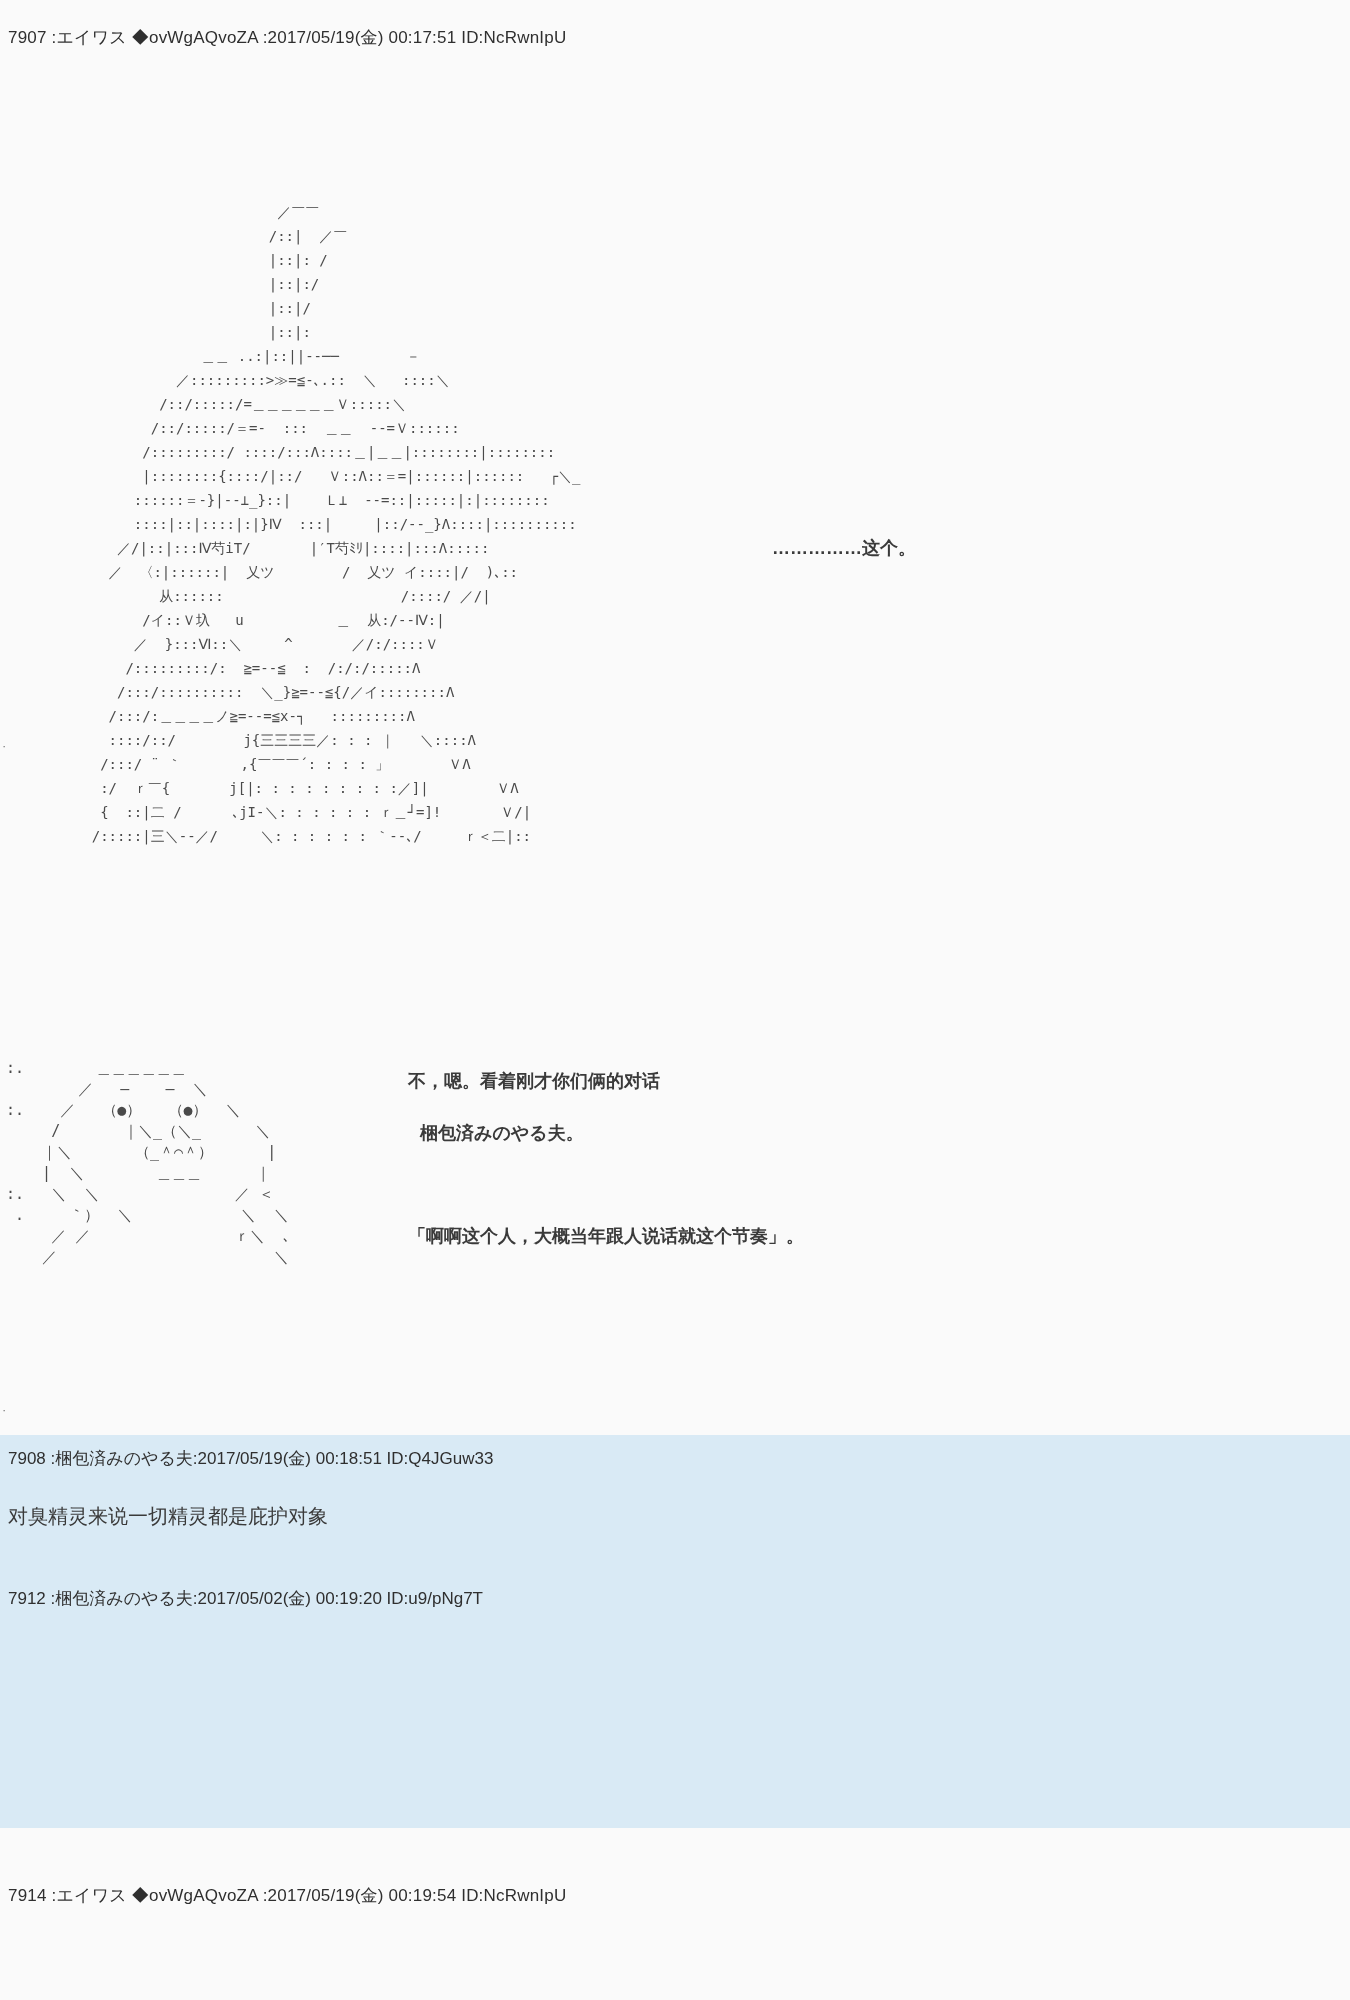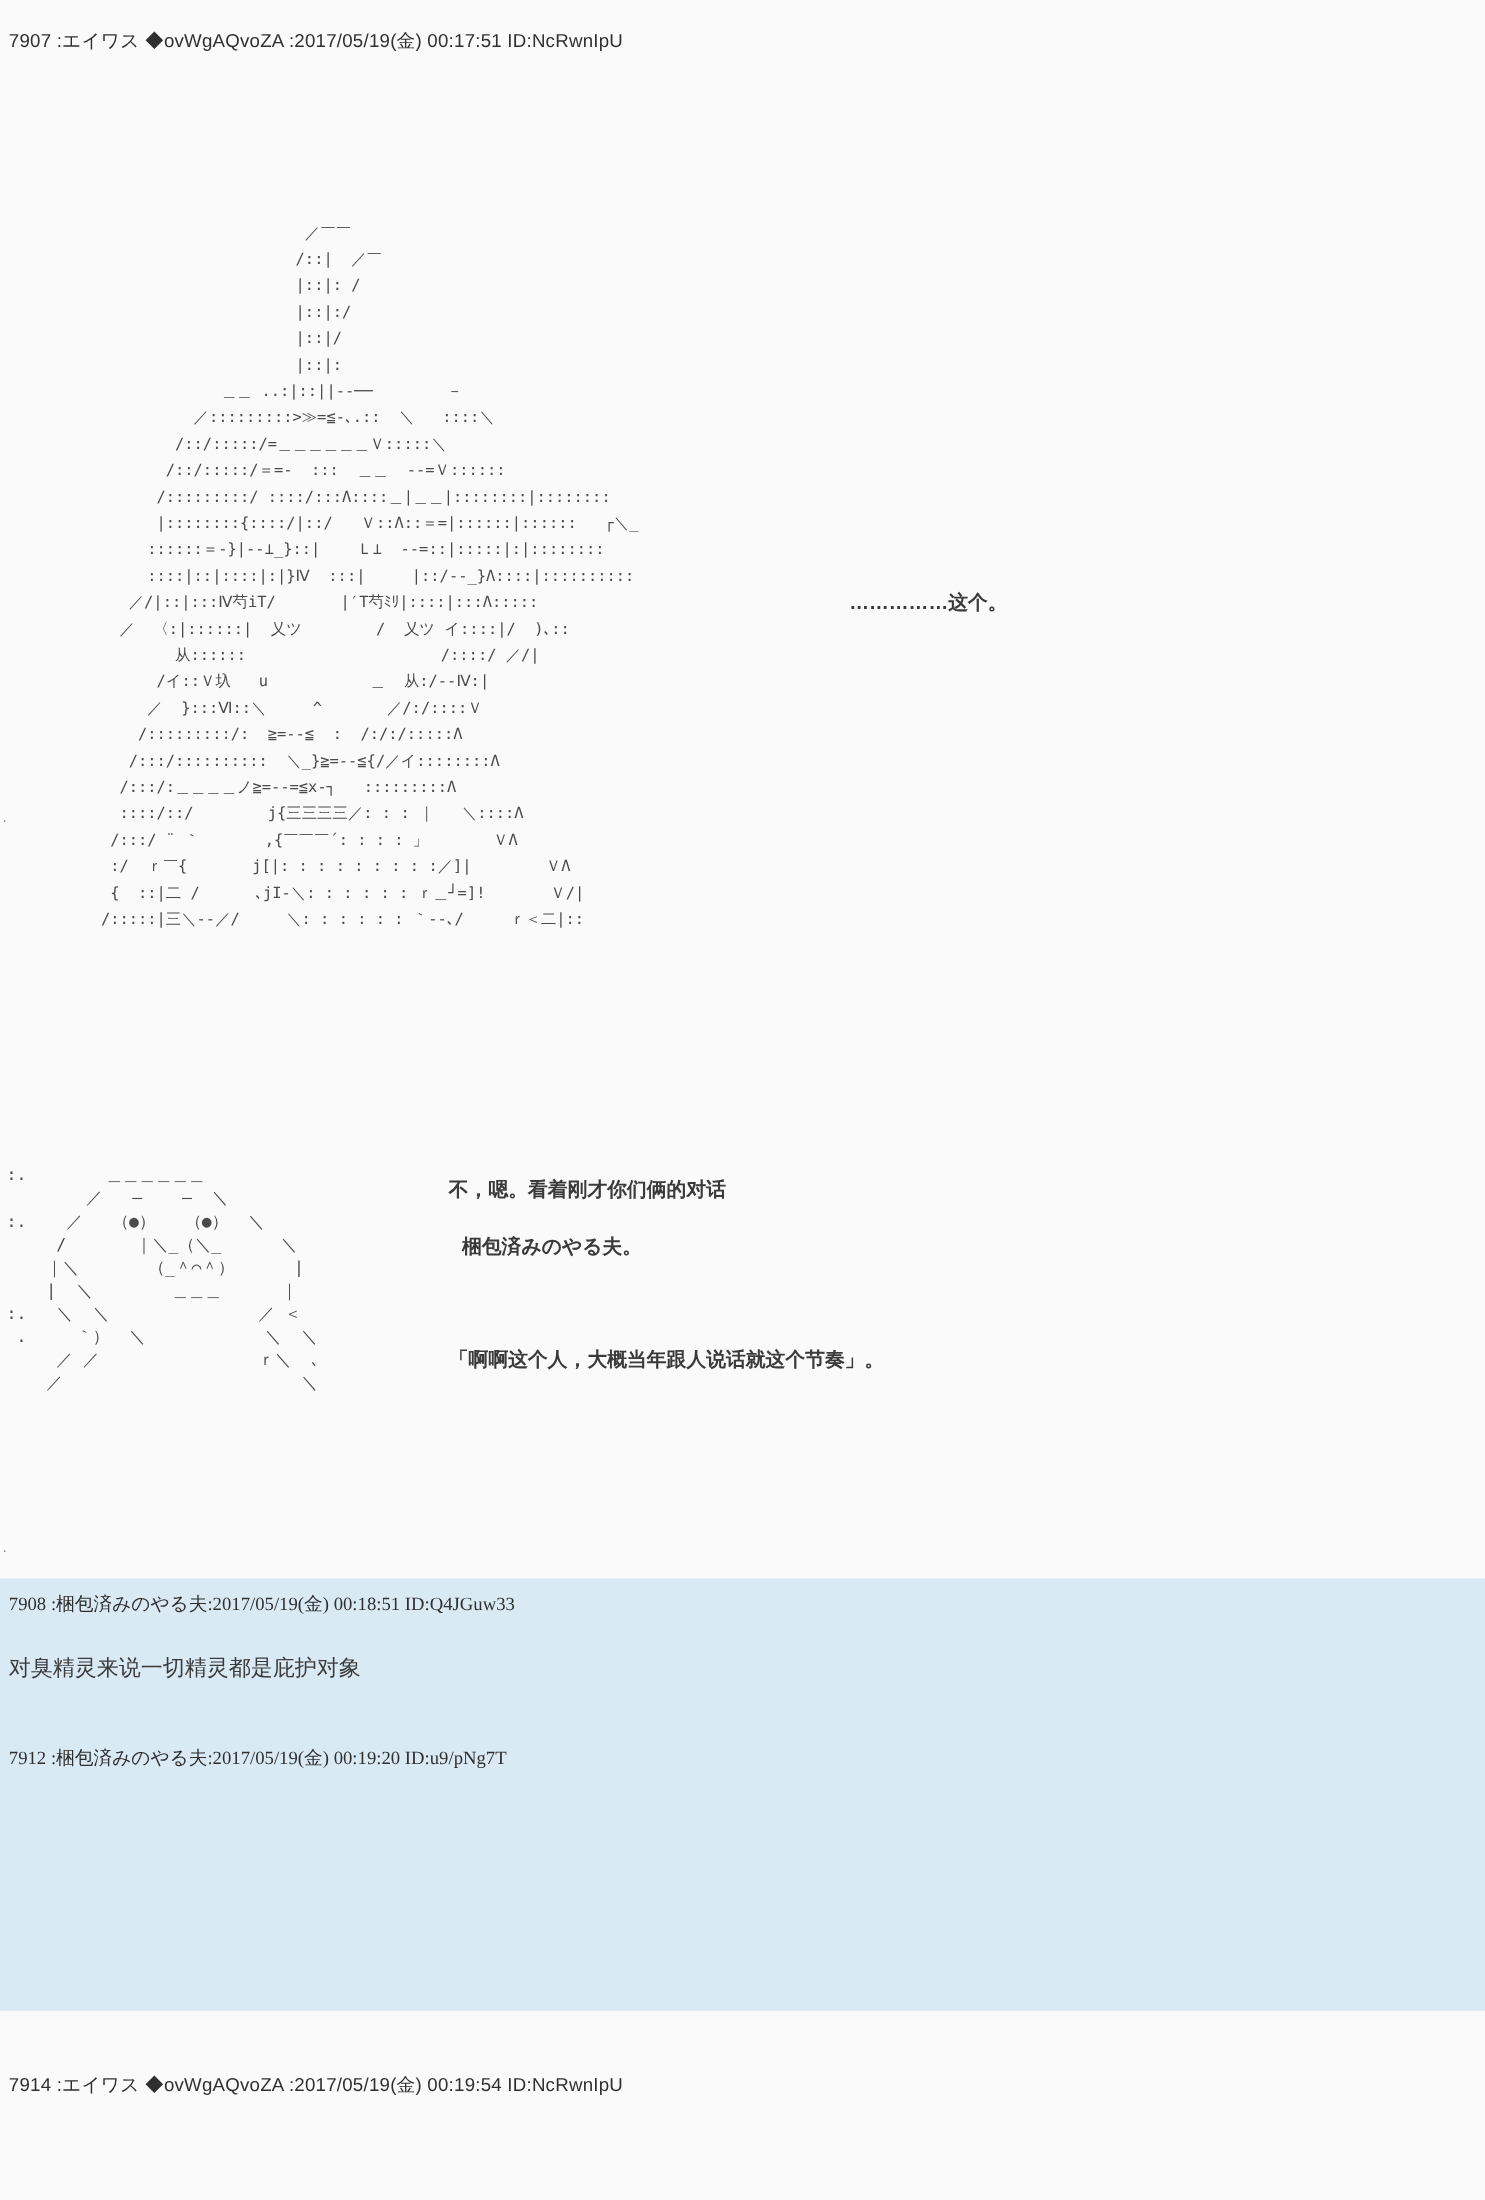--- a/index.html
+++ b/index.html
@@ -59,21 +59,20 @@
     width: 1350px;
     height: 393px;
     background: #d9eaf5;
     padding: 12px 8px 0 8px;
   }
   .reply-header {
     font-size: 17px;
     color: #2f2f2f;
     margin-bottom: 33px;
     white-space: nowrap;
-    font-family: Liberation Serif, serif;
   }
   .reply-body {
     font-size: 20px;
     color: #3a3a3a;
     margin-bottom: 57px;
     white-space: nowrap;
   }
   .margin-mark {
     position: absolute;
     font-size: 13px;
@@ -137,17 +136,17 @@
 <div id="dialogue-3" class="speech">「啊啊这个人，大概当年跟人说话就这个节奏」。</div>
 
 <span id="mark-2" class="margin-mark">·</span>
 
 <div id="replies" style="background: rgb(217, 234, 245);">
   <div class="reply">
     <div class="reply-header">7908 :梱包済みのやる夫:2017/05/19(金) 00:18:51 ID:Q4JGuw33</div>
     <div class="reply-body">对臭精灵来说一切精灵都是庇护对象</div>
   </div>
   <div class="reply">
-    <div class="reply-header">7912 :梱包済みのやる夫:2017/05/19(金) 00:19:20 ID:u9/pNg7T</div>
+    <div class="reply-header">7912 :梱包済みのやる夫:2017/05/02(金) 00:19:20 ID:u9/pNg7T</div>
   </div>
 </div>
 
 <div id="footer-header" class="post-header">7914 :エイワス ◆ovWgAQvoZA :2017/05/19(金) 00:19:54 ID:NcRwnIpU</div>
 
 </body></html>

